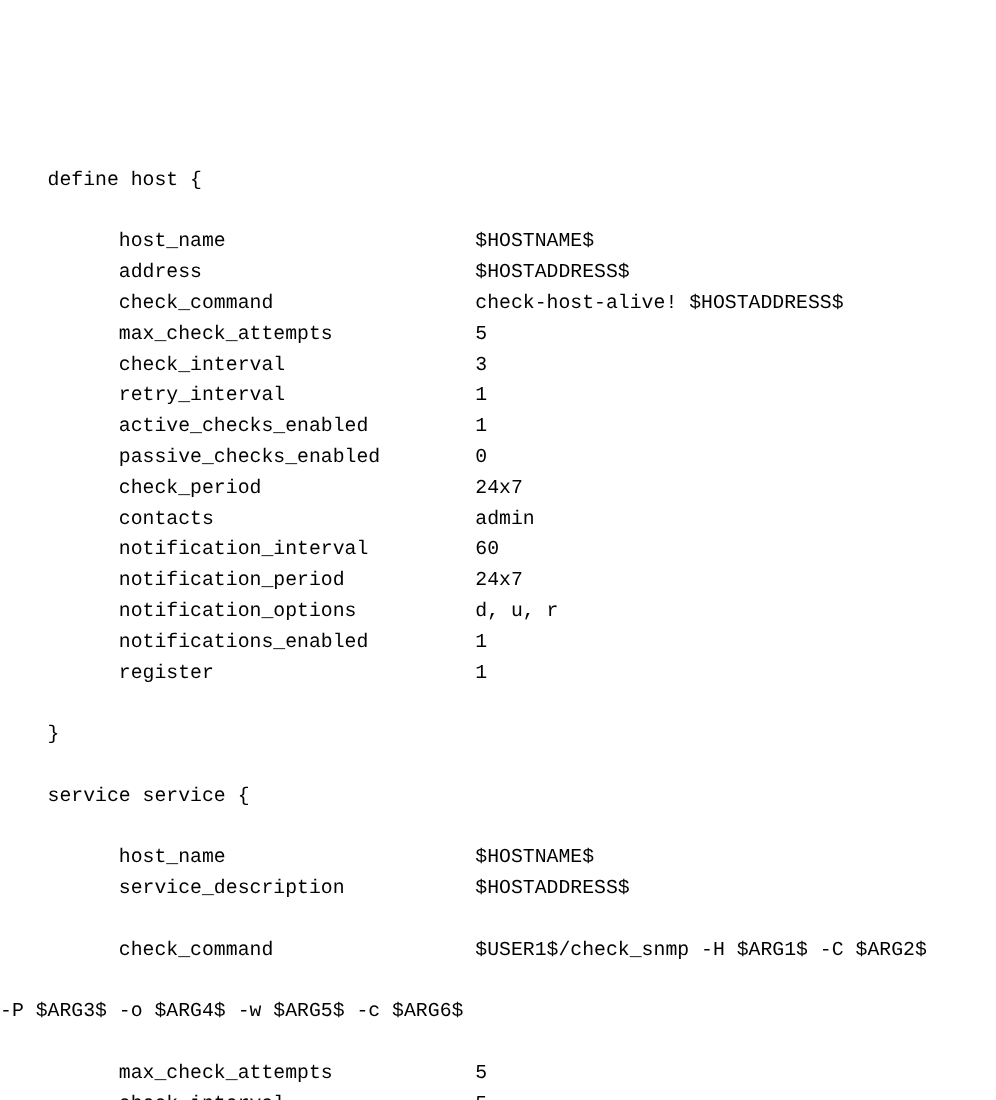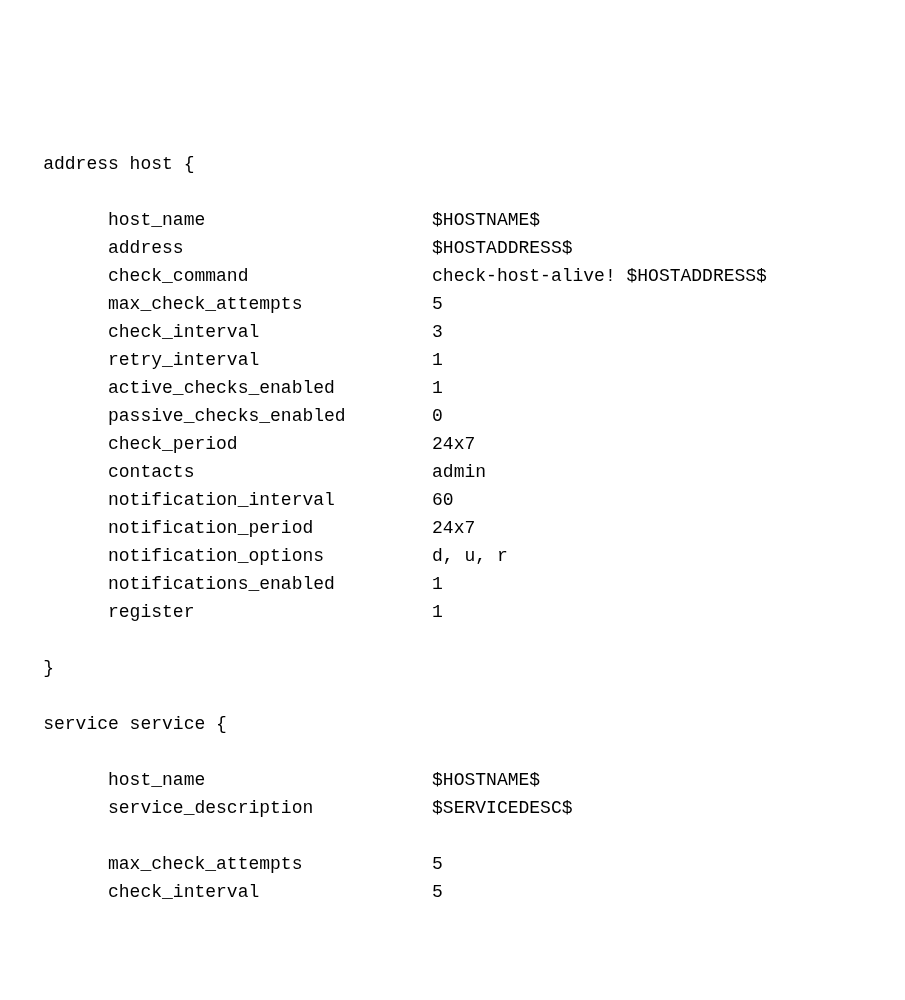--- a/index.html
+++ b/index.html
@@ -16,23 +16,25 @@
     display: block;
   }
   .line { display: block; }
 </style>
 </head>
 <body>
 
 
 
 <div class="code-block">
-<span class="line">    address host {</span>
+<span class="line">    define host {</span>
 <span id="host-entries"><span class="line">          host_name                     $HOSTNAME$</span><span class="line">          address                       $HOSTADDRESS$</span><span class="line">          check_command                 check-host-alive! $HOSTADDRESS$</span><span class="line">          max_check_attempts            5</span><span class="line">          check_interval                3</span><span class="line">          retry_interval                1</span><span class="line">          active_checks_enabled         1</span><span class="line">          passive_checks_enabled        0</span><span class="line">          check_period                  24x7</span><span class="line">          contacts                      admin</span><span class="line">          notification_interval         60</span><span class="line">          notification_period           24x7</span><span class="line">          notification_options          d, u, r</span><span class="line">          notifications_enabled         1</span><span class="line">          register                      1</span></span>
 <span class="line">    }</span>
 <span class="line">    service service {</span>
-<span id="service-pre-entries"><span class="line">          host_name                     $HOSTNAME$</span><span class="line">          service_description           $SERVICEDESC$</span></span>
+<span id="service-pre-entries"><span class="line">          host_name                     $HOSTNAME$</span><span class="line">          service_description           $HOSTADDRESS$</span></span>
+<span class="line" id="svc-cc-1">          check_command                 $USER1$/check_snmp -H $ARG1$ -C $ARG2$</span>
+<span class="line" id="svc-cc-2">-P $ARG3$ -o $ARG4$ -w $ARG5$ -c $ARG6$</span>
 <span id="service-post-entries"><span class="line">          max_check_attempts            5</span><span class="line">          check_interval                5</span></span>
 
 </div>
 
 
 
 
 </body></html>

